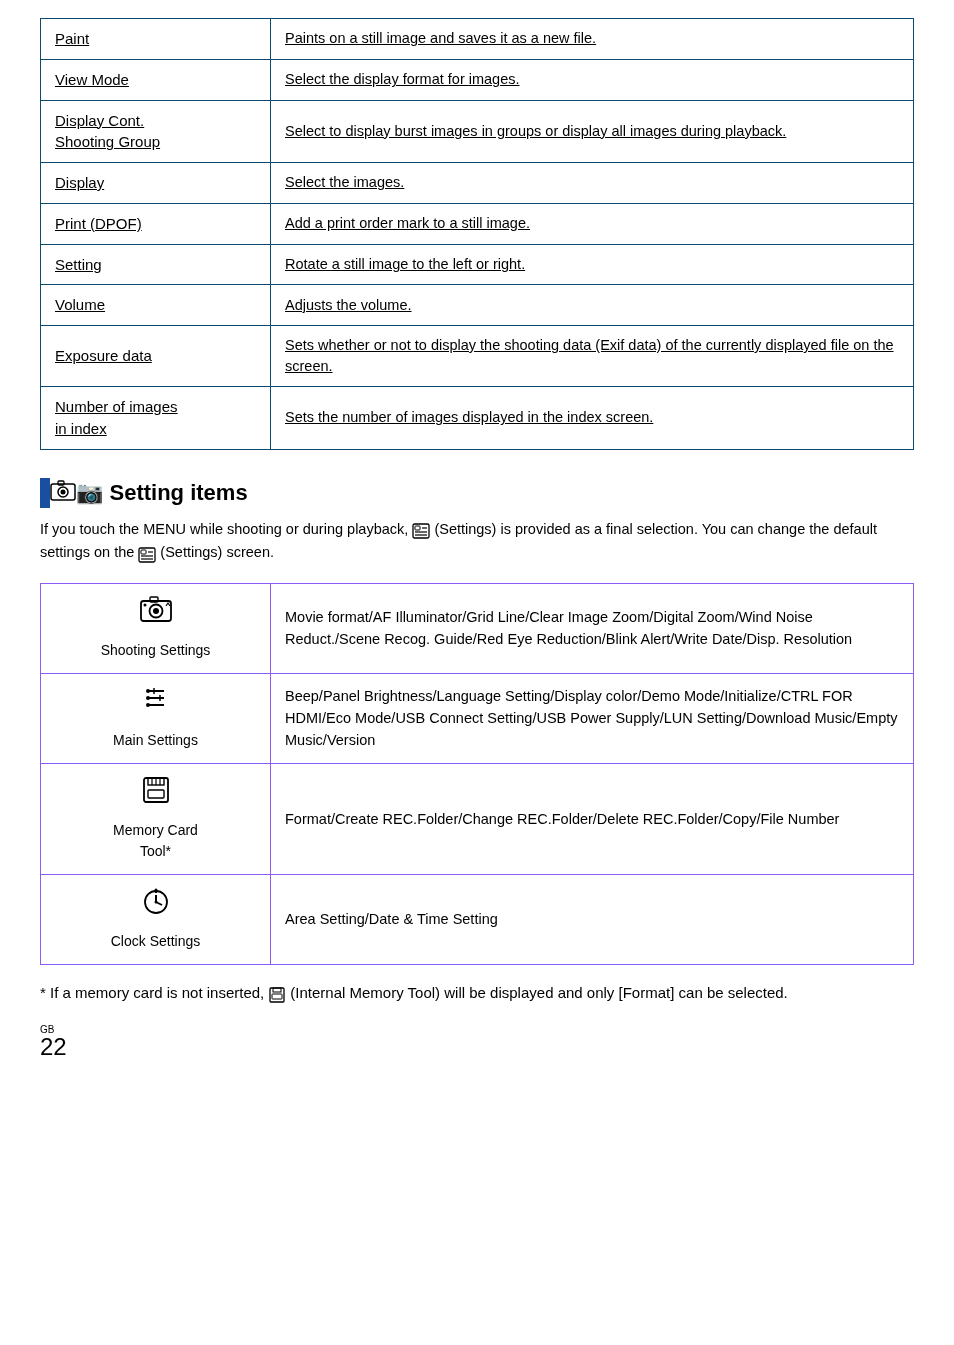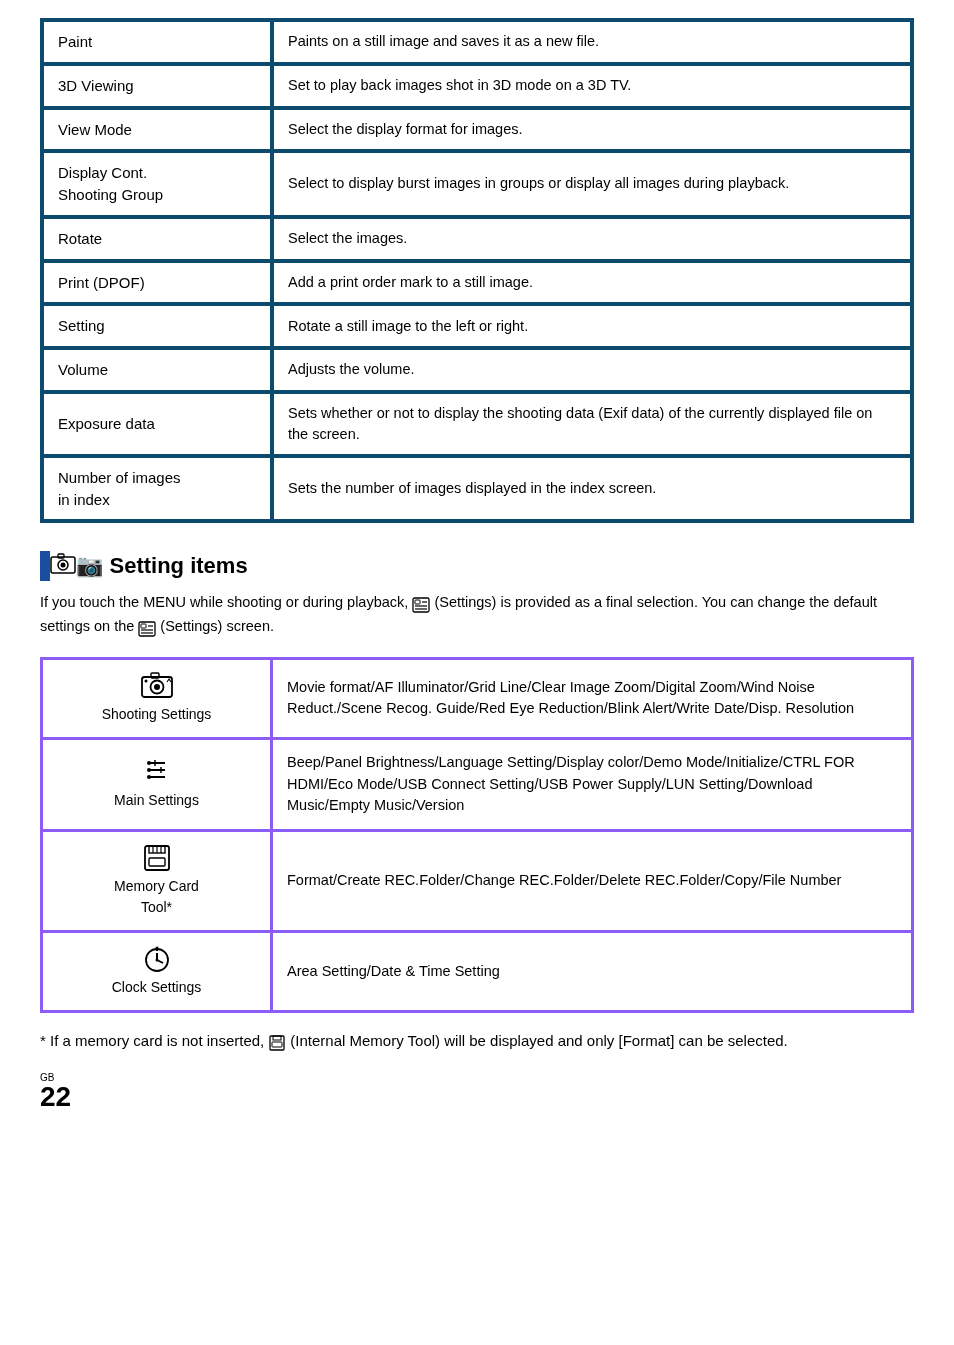--- a/index.html
+++ b/index.html
@@ -13,24 +13,25 @@
       padding: 18px 40px 30px 40px;
     }
 
     
     .main-table {
       width: 100%;
       border-collapse: collapse;
       margin-bottom: 28px;
     }
     .main-table td {
-      border: 4px solid #0c4a6e;
+      border: 1px solid #0c4a6e;
       padding: 9px 14px;
       vertical-align: middle;
       line-height: 1.45;
+      text-decoration: underline;
     }
     .main-table td:first-child {
       width: 230px;
       font-size: 15px;
     }
     .main-table td:last-child {
       font-size: 14.5px;
     }
 
     
@@ -66,35 +67,35 @@
       vertical-align: middle;
     }
 
     
     .settings-table {
       width: 100%;
       border-collapse: collapse;
       margin-bottom: 16px;
     }
     .settings-table td {
-      border: 3px solid #8b5cf6;
+      border: 1px solid #8b5cf6;
       padding: 12px 14px;
       vertical-align: middle;
       line-height: 1.5;
       font-size: 14.5px;
     }
     .settings-table td:first-child {
       width: 230px;
       text-align: center;
     }
     .settings-table .icon-cell {
       display: flex;
       flex-direction: column;
       align-items: center;
-      gap: 0;
+      gap: 12px;
     }
     .settings-table .icon-cell .icon-sym {
       font-size: 26px;
       line-height: 1;
     }
     .settings-table .icon-cell .icon-label {
       font-size: 14px;
       text-align: center;
     }
 
@@ -116,48 +117,44 @@
     .page-number-area {
       display: flex;
       flex-direction: column;
       align-items: flex-start;
     }
     .gb-label {
       font-size: 10px;
       line-height: 1;
     }
     .page-number {
-      font-size: 28px;
-      font-weight: bold;
+      font-size: 24px;
+      font-weight: normal;
       line-height: 1;
     }
   </style>
 </head>
 <body>
 
 <table class="main-table">
   <tbody id="main-table-body">
       <tr>
         <td>Paint</td>
         <td>Paints on a still image and saves it as a new file.</td>
       </tr>
       <tr>
-        <td>3D Viewing</td>
-        <td>Set to play back images shot in 3D mode on a 3D TV.</td>
-      </tr>
-      <tr>
         <td>View Mode</td>
         <td>Select the display format for images.</td>
       </tr>
       <tr>
         <td>Display Cont.<br>Shooting Group</td>
         <td>Select to display burst images in groups or display all images during playback.</td>
       </tr>
       <tr>
-        <td>Rotate</td>
+        <td>Display</td>
         <td>Select the images.</td>
       </tr>
       <tr>
         <td>Print (DPOF)</td>
         <td>Add a print order mark to a still image.</td>
       </tr>
       <tr>
         <td>Setting</td>
         <td>Rotate a still image to the left or right.</td>
       </tr>

